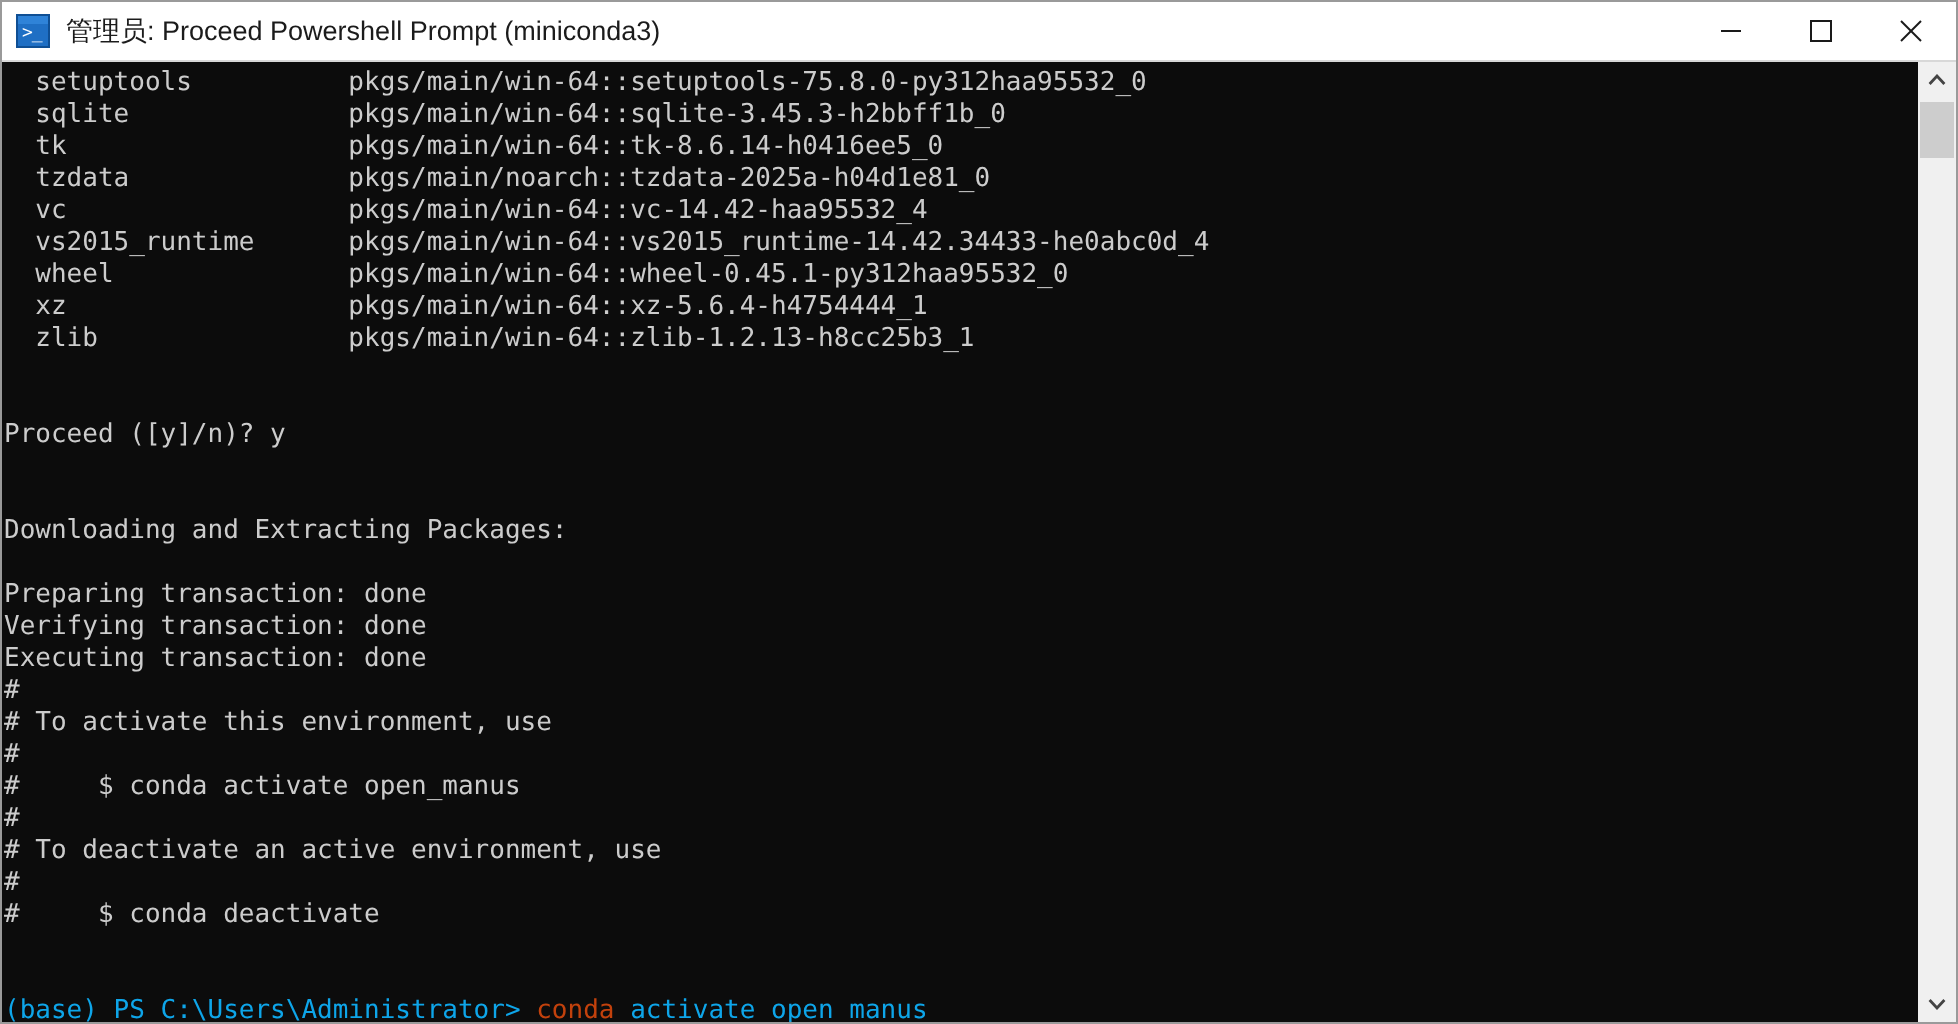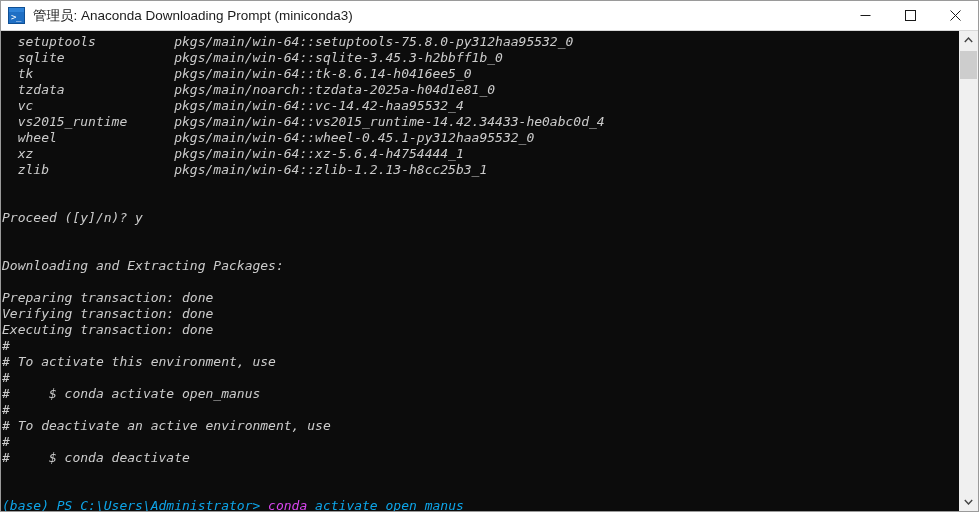--- a/index.html
+++ b/index.html
@@ -118,24 +118,23 @@
     padding: 3px 0 0 0;
     overflow: hidden;
     white-space: pre;
     min-width: 0;
   }
   .line {
     height: 16px;
     line-height: 16px;
     white-space: pre;
     padding-left: 1px;
-    font-style: italic;
   }
   .line .tok-default { color: #0ea5e9; }
-  .line .tok-yellow  { color: #d946ef; }
+  .line .tok-yellow  { color: #c2410c; }
   .line.blank { color: transparent; }
 
   
   .scrollbar {
     flex: 0 0 20px;
     width: 20px;
     background: #f0f0f0;
     border-left: 1px solid #0c0c0c;
     display: flex;
     flex-direction: column;
@@ -169,21 +168,21 @@
 </head>
 <body>
 
 <div class="window">
 
   <div class="titlebar">
     <div class="title-left">
       <span class="app-icon">
         <span class="glyph">&gt;_</span>
       </span>
-      <span class="title-text">管理员: Anaconda Downloading Prompt (miniconda3)</span>
+      <span class="title-text">管理员: Proceed Powershell Prompt (miniconda3)</span>
     </div>
     <div class="title-buttons">
       <button class="title-btn" title="Minimize">
         <svg width="11" height="11" viewBox="0 0 11 11">
           <line x1="0.5" y1="5.5" x2="10.5" y2="5.5" stroke="#1a1a1a" stroke-width="1"></line>
         </svg>
       </button>
       <button class="title-btn" title="Maximize">
         <svg width="11" height="11" viewBox="0 0 11 11">
           <rect x="0.5" y="0.5" width="10" height="10" fill="none" stroke="#1a1a1a" stroke-width="1"></rect>

